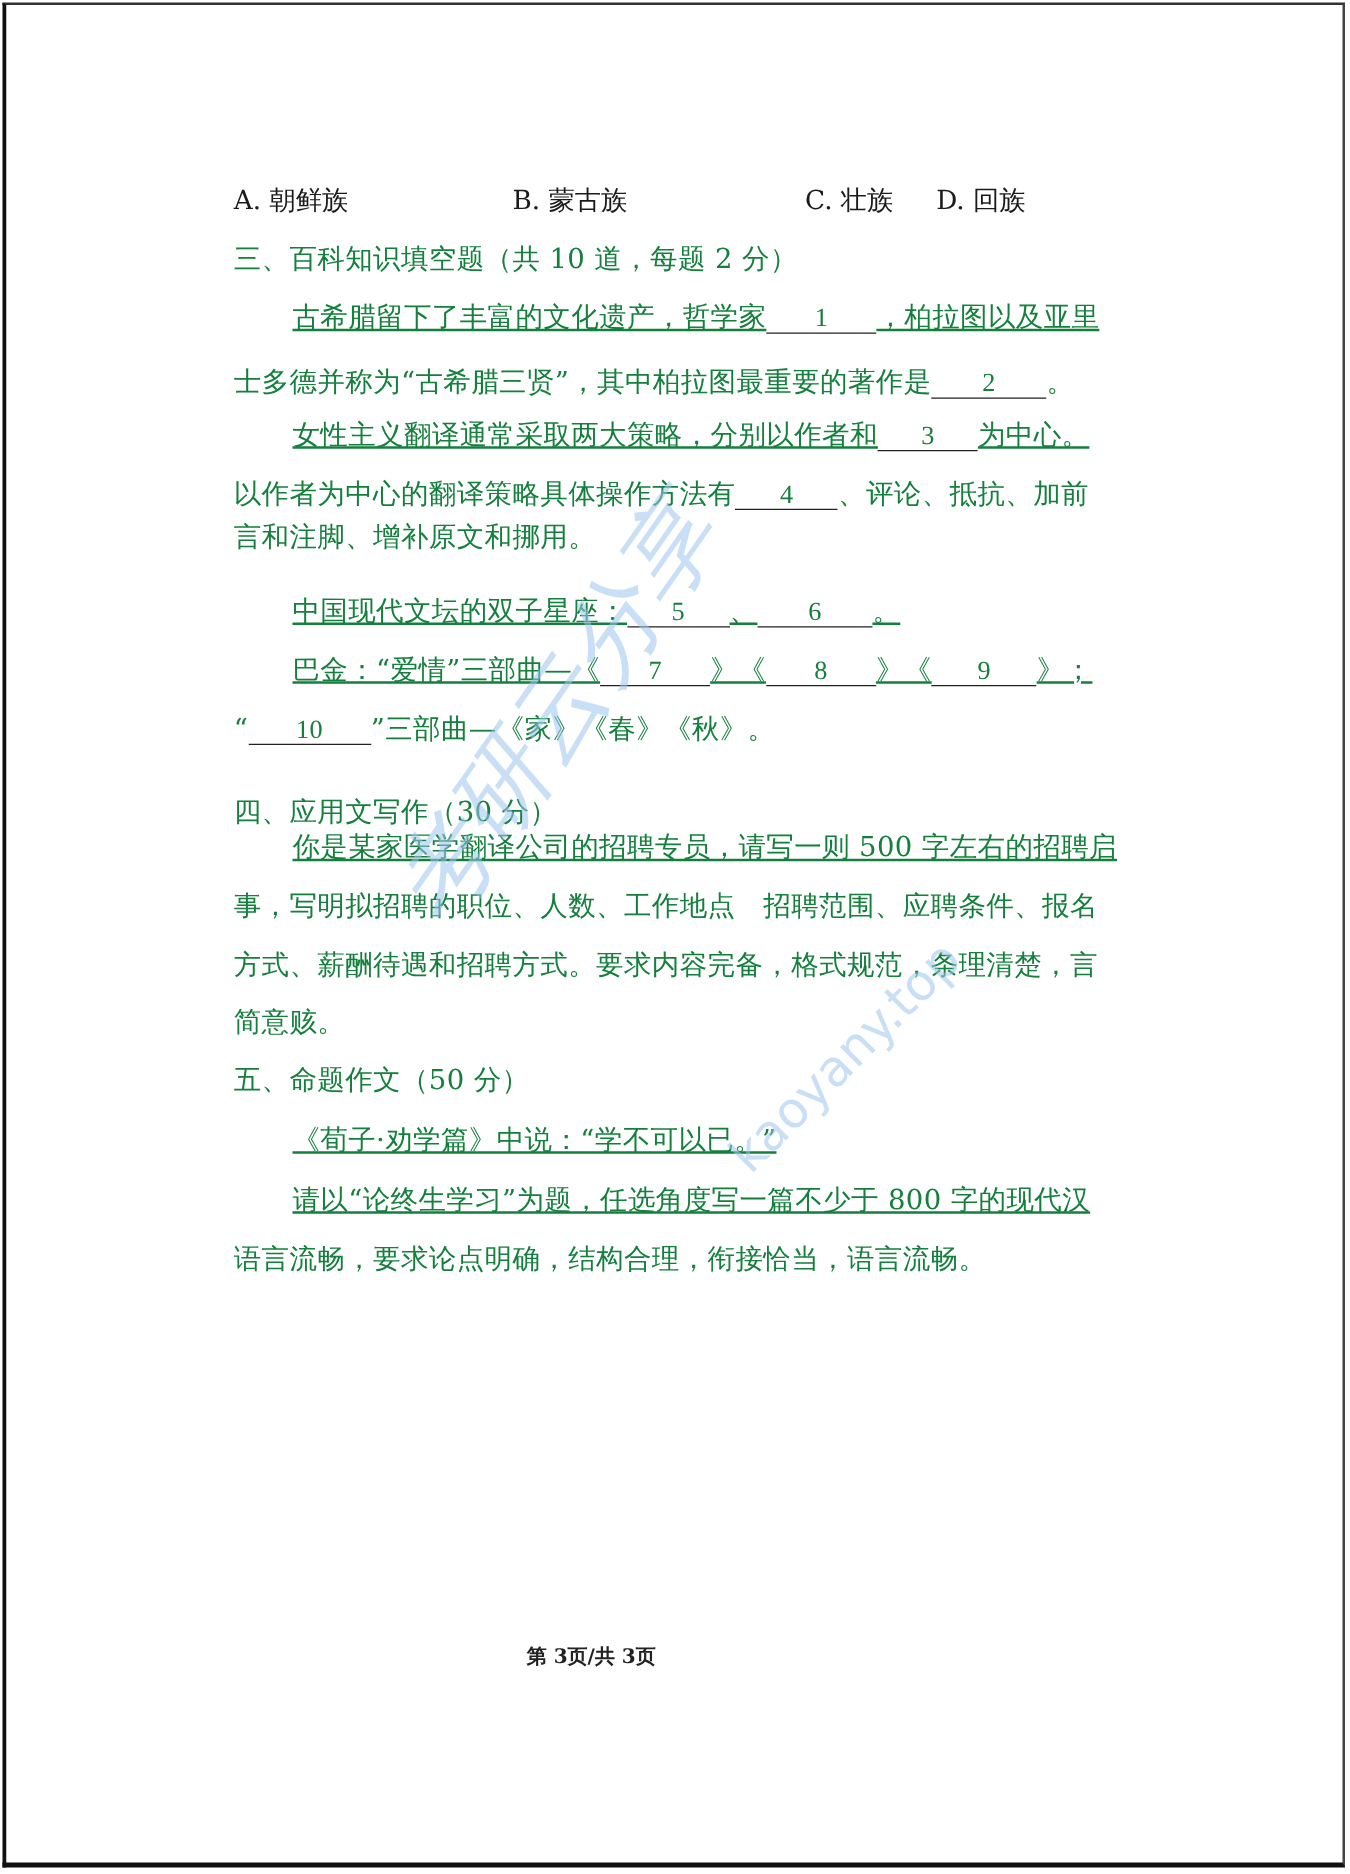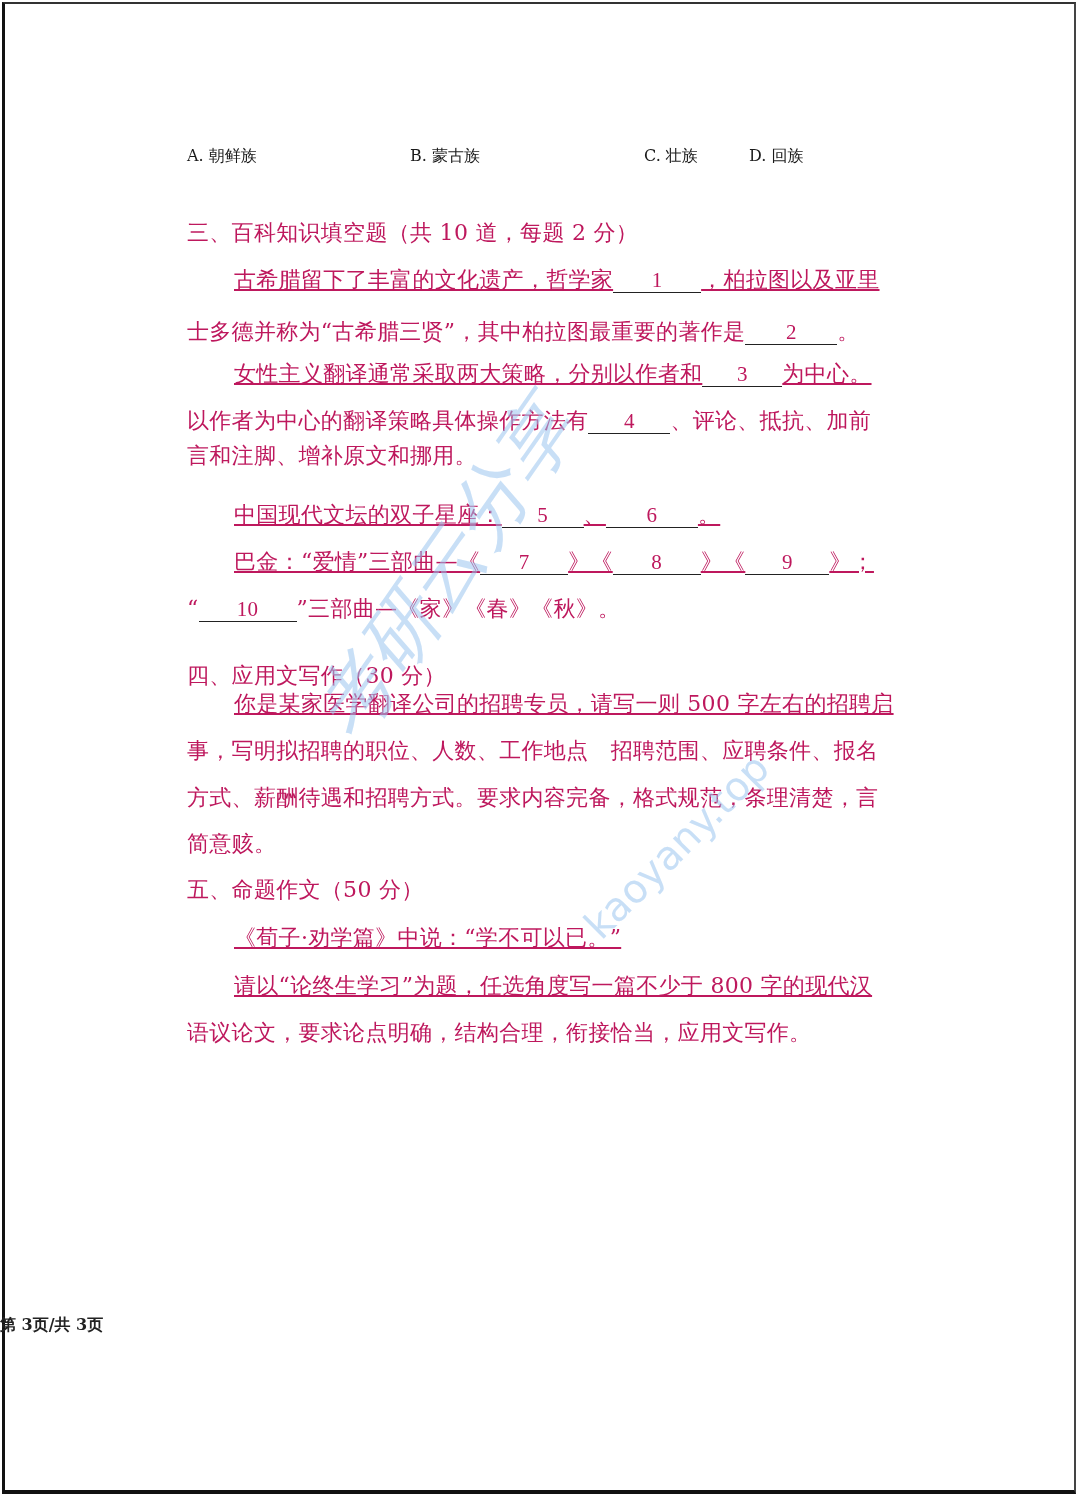--- a/index.html
+++ b/index.html
@@ -5,30 +5,30 @@
     html, body { margin: 0; padding: 0; background: #ffffff; }
     body { width: 1080px; height: 1499px; position: relative; overflow: hidden; }
     .page {
       position: absolute; left: 2px; top: 2px; width: 1074px; height: 1492px;
       border-left: 3px solid #111; border-top: 2px solid #333; border-right: 2px solid #444; border-bottom: 4px solid #111;
       background: #fff; box-sizing: border-box;
     }
     .line {
       position: absolute; left: 187px; white-space: nowrap;
       font-family: "DejaVu Serif", "Liberation Serif", serif;
-      font-size: 22px; color: #be185d; letter-spacing: 0.3px; line-height: 30px; margin-top: 25px;
+      font-size: 22px; color: #15803d; letter-spacing: 0.3px; line-height: 30px;
     }
     .indent { left: 234px; text-decoration: underline; }
     .blank {
       display: inline-block; border-bottom: 1.5px solid #222; text-align: center;
       line-height: 24px; font-family: "Liberation Serif", serif; font-size: 21px;
     }
-    .opt { position: absolute; top: 146px; font-family: "DejaVu Serif", serif; font-size: 16px; color: #1a1a1a; white-space: nowrap; }
+    .opt { position: absolute; top: 146px; font-family: "DejaVu Serif", serif; font-size: 21px; color: #1a1a1a; white-space: nowrap; }
     .footer {
-      position: absolute; top: 1315px; left: 0; width: 946px; text-align: left;
+      position: absolute; top: 1315px; left: 0; width: 946px; text-align: center;
       font-family: "DejaVu Serif", serif; font-size: 16px; font-weight: bold; color: #222;
     }
     .wm {
       position: absolute; color: #9cc6f0; opacity: 0.55; pointer-events: none;
       font-family: "DejaVu Serif", serif; white-space: nowrap;
     }
     .wm-cn { left: 290px; top: 700px; font-size: 78px; transform: rotate(-55deg); transform-origin: left top; font-style: italic; }
     .wm-url { left: 575px; top: 915px; font-size: 40px; transform: rotate(-45deg); transform-origin: left top; font-family: "DejaVu Sans", sans-serif; }
   </style>
 </head>
@@ -71,18 +71,18 @@
 
 <div class="line" style="top:636px">四、应用文写作（30 分）</div>
 <div class="line indent" style="top:664px">你是某家医学翻译公司的招聘专员，请写一则 500 字左右的招聘启</div>
 <div class="line" style="top:711px">事，写明拟招聘的职位、人数、工作地点　招聘范围、应聘条件、报名</div>
 <div class="line" style="top:758px">方式、薪酬待遇和招聘方式。要求内容完备，格式规范，条理清楚，言</div>
 <div class="line" style="top:804px">简意赅。</div>
 
 <div class="line" style="top:850px">五、命题作文（50 分）</div>
 <div class="line indent" style="top:898px">《荀子·劝学篇》中说：“学不可以已。”</div>
 <div class="line indent" style="top:946px">请以“论终生学习”为题，任选角度写一篇不少于 800 字的现代汉</div>
-<div class="line" style="top:993px">语议论文，要求论点明确，结构合理，衔接恰当，应用文写作。</div>
+<div class="line" style="top:993px">语言流畅，要求论点明确，结构合理，衔接恰当，语言流畅。</div>
 
 <div class="footer">第 3页/共 3页</div>
 
 <div class="wm wm-cn">考研云分享</div>
 <div class="wm wm-url">kaoyany.top</div>
 
 </body></html>

